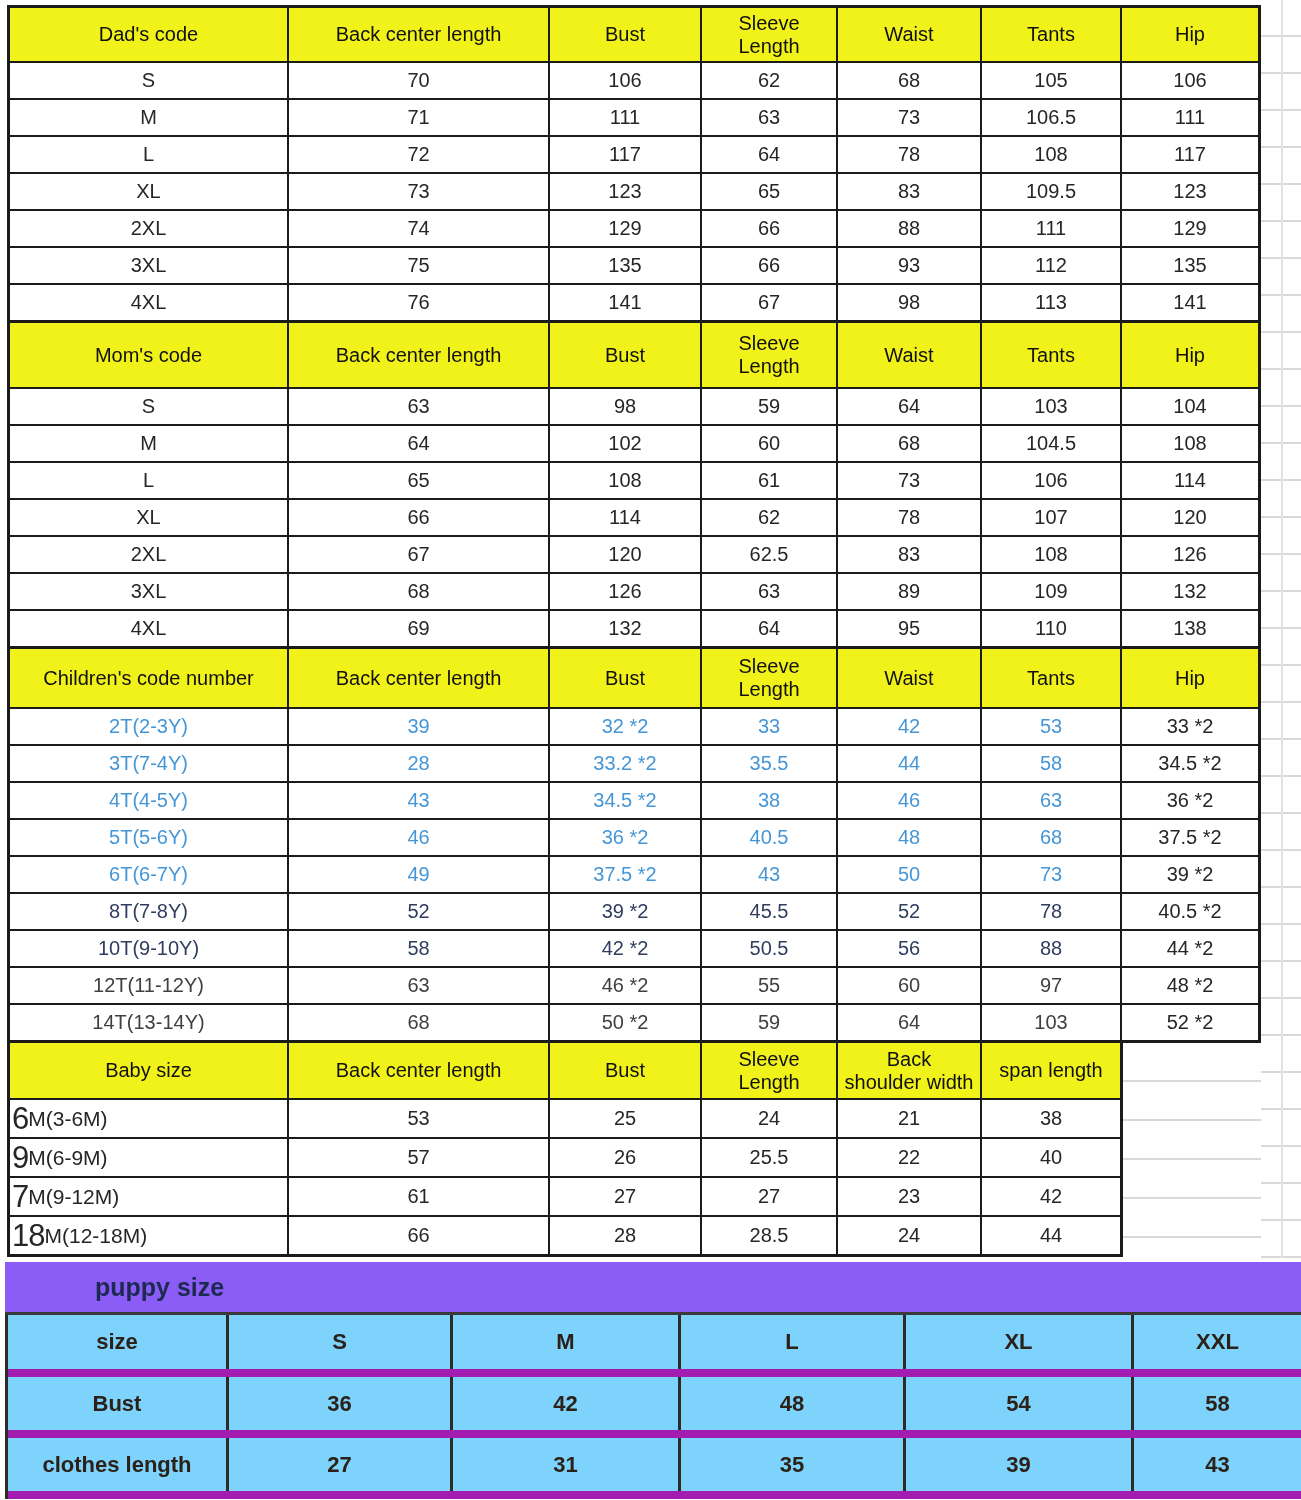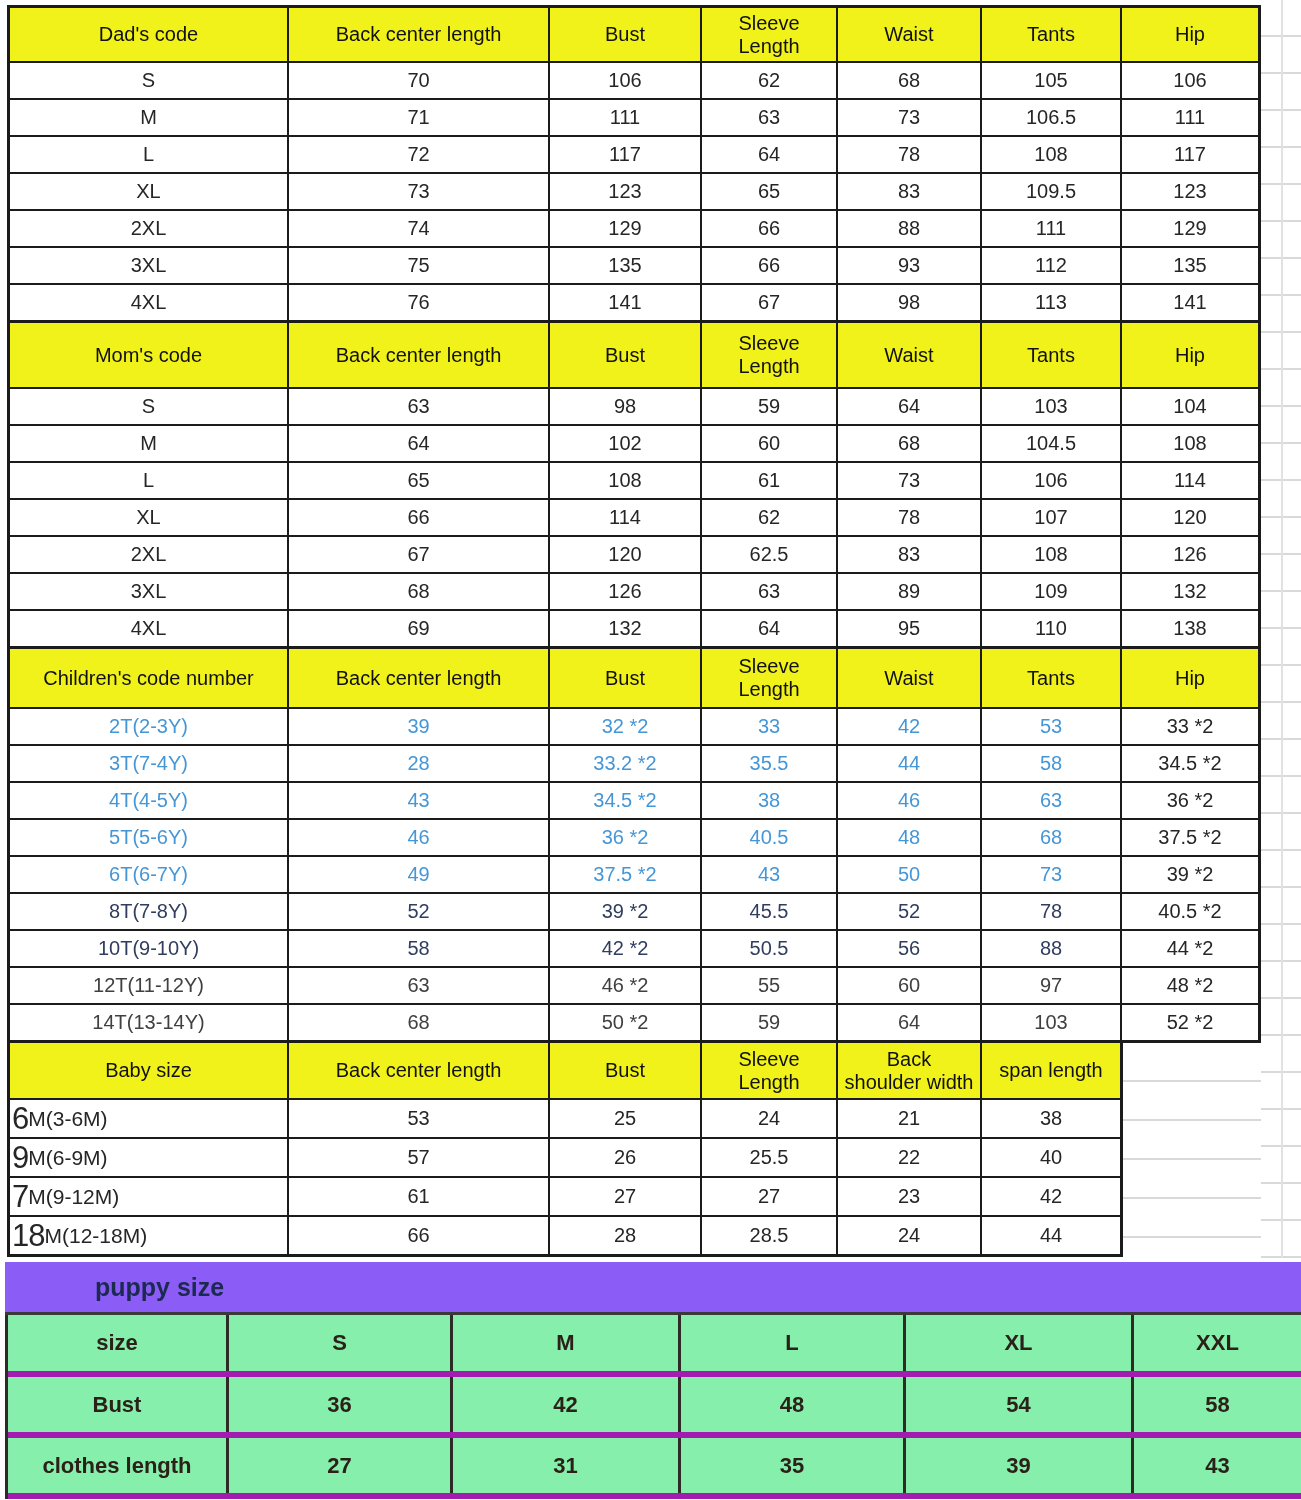--- a/index.html
+++ b/index.html
@@ -61,21 +61,21 @@
   .puppy-band {
     position:absolute; left:5px; top:1262px; width:1296px; height:53px;
     background:#8b5cf6; border-bottom:3px solid #3a3a3a;
     display:flex; align-items:center; padding-left:90px;
   }
   .puppy-band span { font-size:25px; color:#1c2950; font-weight:bold; }
 
   .puppy-table { position:absolute; left:5px; top:1315px; width:1296px; border-left:3px solid #2e2a26; }
   .prow {
     display:grid; grid-template-columns:218px 224px 228px 225px 228px 1fr;
-    background:#86efac; border-bottom:6px solid #a21caf; height:62px;
+    background:#7dd3fc; border-bottom:8px solid #a21caf; height:62px;
   }
   .prow + .prow { height:61px; }
   .prow .cell { border-left:3px solid #2e2a26; font-size:22px; font-weight:bold; color:#2b2119; }
   .prow .cell:first-child { border-left:none; }
 </style>
 </head>
 <body>
 
 <div class="sheet">
 

